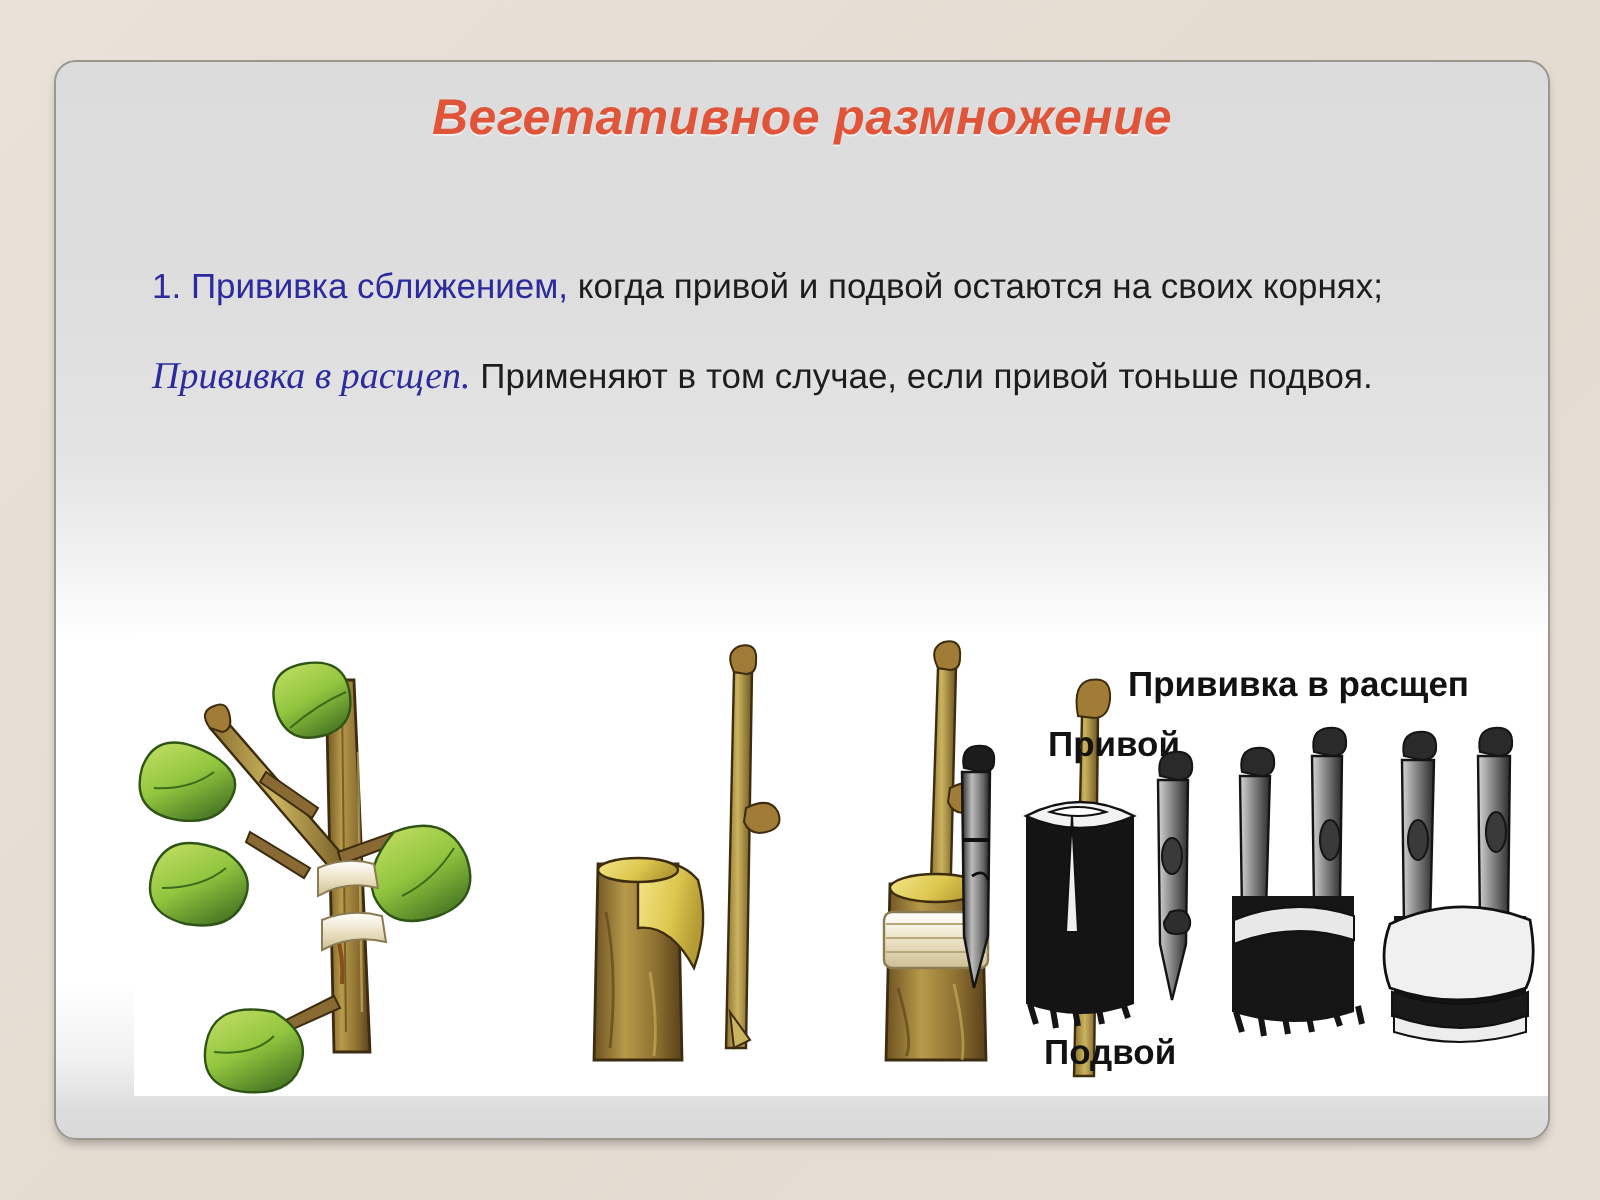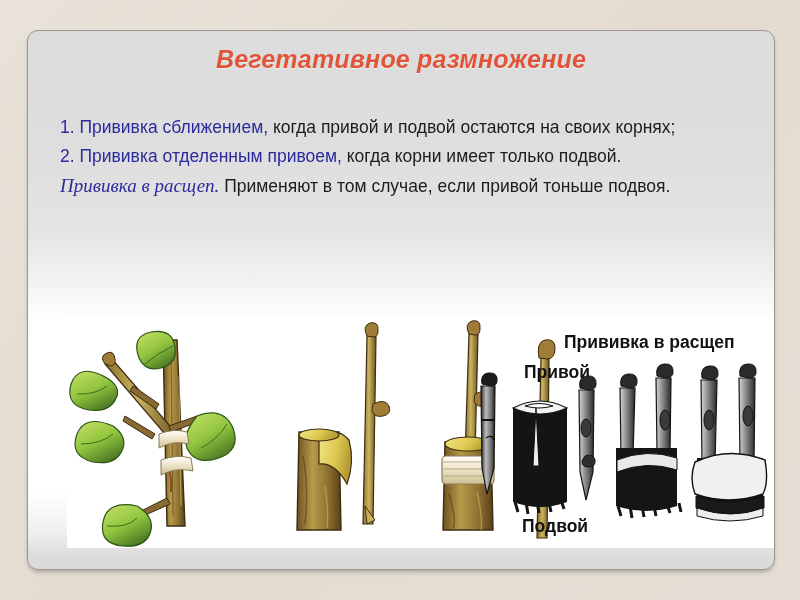--- a/index.html
+++ b/index.html
@@ -66,21 +66,21 @@
   #body-text {
     position: absolute;
     left: 32px;
     top: 82px;
     width: 680px;
     font-size: 17.5px;
     line-height: 29px;
     color: #1d1d1d;
     font-family: "Liberation Sans", sans-serif;
   }
-  .para { margin: 0; padding: 0; }
+  .para { margin: 16px; padding: 0; }
   .blue { color: #2b2b9e; }
   .blue-italic-serif {
     color: #2b2b9e;
     font-family: "Liberation Serif", serif;
     font-style: italic;
     font-size: 19px;
   }
 
   
   #illustration {
@@ -108,23 +108,20 @@
   <div id="content-panel">
 
     <div id="slide-title">Вегетативное размножение</div>
 
     <div id="body-text">
 
       <p class="para">
         <span class="blue">1. Прививка сближением,</span><span> когда привой и подвой остаются на своих корнях;</span>
       </p>
 
-      <p class="para">
-        <span class="blue">2. Прививка отделенным привоем,</span><span> когда корни имеет только подвой.</span>
-      </p>
 
 
       <p class="para">
         <span class="blue-italic-serif">Прививка в расщеп.</span><span> Применяют в том случае, если привой тоньше подвоя.</span>
       </p>
 
     </div>
 
     <div id="illustration">
       <svg width="707" height="232" viewBox="0 0 707 232" xmlns="http://www.w3.org/2000/svg">

